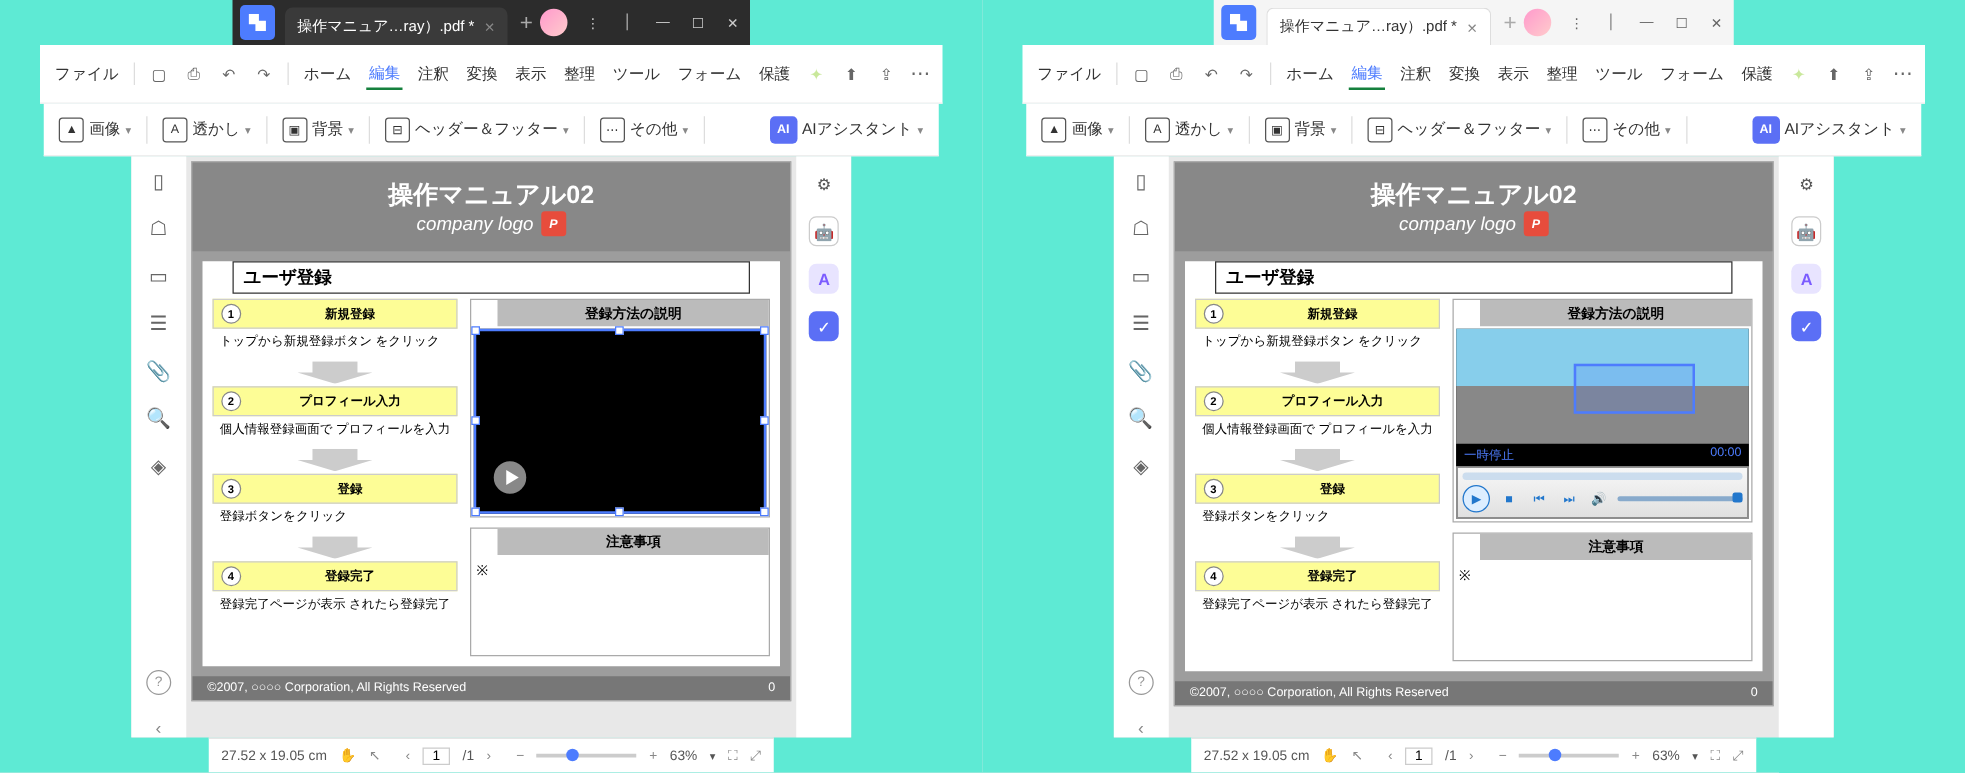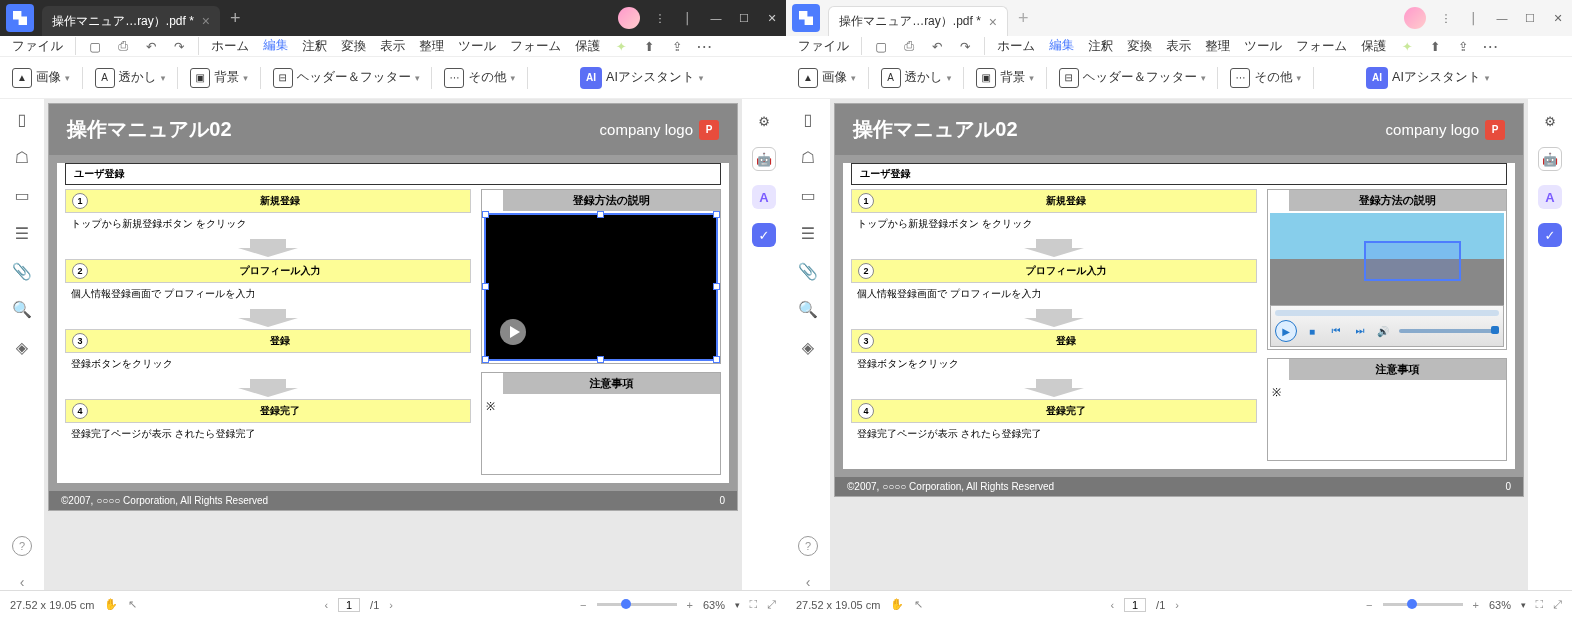--- a/index.html
+++ b/index.html
@@ -1,55 +1,55 @@
 <!DOCTYPE html>
 <html><head>
 <meta charset="utf-8">
 <style>
 * { margin: 0; padding: 0; box-sizing: border-box; font-family: "Segoe UI", Meiryo, sans-serif; }
 body { background: #e8e8e8; width: 1572px; height: 618px; display: flex; overflow: hidden; }
-.app { width: 786px; height: 618px; display: flex; flex-direction: column; background: #5eead4; }
+.app { width: 786px; height: 618px; display: flex; flex-direction: column; background: #5eead4; align-items: center; }
 .app+.app { margin-left: 0; }
 .titlebar { height: 36px; background: #2c2c2c; display: flex; align-items: center; color: #fff; }
 .app.light .titlebar { background: #f5f5f5; color: #333; }
 .logo { width: 28px; height: 28px; background: #4d7cfe; border-radius: 4px; margin-left: 6px; display: flex; align-items: center; justify-content: center; }
 .logo::before { content: ""; width: 14px; height: 14px; background: #fff; clip-path: polygon(0 0, 60% 0, 60% 40%, 100% 40%, 100% 100%, 40% 100%, 40% 60%, 0 60%); }
 .tab { margin-left: 8px; height: 30px; background: #3a3a3a; border-radius: 6px 6px 0 0; display: flex; align-items: center; padding: 0 10px; font-size: 12px; gap: 8px; align-self: flex-end; }
 .app.light .tab { background: #fff; border: 1px solid #ddd; border-bottom: none; }
 .tab .x { font-size: 14px; color: #888; cursor: pointer; }
 .newtab { margin-left: 10px; font-size: 18px; color: #aaa; cursor: pointer; }
 .titlespacer { flex: 1; }
 .avatar { width: 22px; height: 22px; border-radius: 50%; background: linear-gradient(135deg,#f9c,#fcc); margin: 0 6px; }
 .winbtn { width: 28px; height: 28px; display: flex; align-items: center; justify-content: center; color: #ccc; font-size: 11px; cursor: pointer; }
 .app.light .winbtn { color: #666; }
-.menubar { height: 21px; background: #fff; display: flex; align-items: center; padding: 0 10px; gap: 10px; font-size: 12.5px; border-bottom: 1px solid #eee; }
+.menubar { height: 47px; background: #fff; display: flex; align-items: center; padding: 0 10px; gap: 10px; font-size: 12.5px; border-bottom: 1px solid #eee; }
 .menubar .icon { width: 18px; height: 18px; color: #666; display: flex; align-items: center; justify-content: center; cursor: pointer; }
 .menubar .sep { width: 1px; height: 18px; background: #ddd; }
 .menubar .mi { cursor: pointer; color: #333; padding: 3px 2px; }
 .menubar .mi.active { color: #4d7cfe; border-bottom: 2px solid #15803d; }
 .menubar .dots { font-size: 16px; color: #666; cursor: pointer; }
 .toolbar { height: 42px; background: #fff; display: flex; align-items: center; padding: 0 8px; gap: 8px; font-size: 12.5px; border-bottom: 1px solid #eee; }
 .toolbar .tbtn { display: flex; align-items: center; gap: 4px; cursor: pointer; color: #333; padding: 4px; }
 .toolbar .ticon { width: 20px; height: 20px; border: 1.5px solid #555; border-radius: 3px; display: flex; align-items: center; justify-content: center; font-size: 10px; }
 .toolbar .chev { font-size: 9px; color: #888; }
 .toolbar .sep { width: 1px; height: 22px; background: #ddd; }
 .toolbar .aibtn { background: #5b6ff5; color: #fff; width: 22px; height: 22px; border-radius: 4px; display: flex; align-items: center; justify-content: center; font-size: 10px; font-weight: bold; margin-left: 40px; }
 .workspace { flex: 1; display: flex; background: #e8e8e8; overflow: hidden; }
 .leftbar { width: 44px; background: #fff; display: flex; flex-direction: column; align-items: center; padding-top: 10px; gap: 18px; }
 .leftbar .lbtn { width: 20px; height: 20px; color: #666; cursor: pointer; display: flex; align-items: center; justify-content: center; }
 .leftbar .spacer { flex: 1; }
 .leftbar .help { width: 20px; height: 20px; border: 1.5px solid #999; border-radius: 50%; display: flex; align-items: center; justify-content: center; font-size: 11px; color: #999; }
 .leftbar .chevl { font-size: 14px; color: #888; }
 .docarea { flex: 1; padding: 4px; overflow: auto; }
 .page { background: #9d9d9d; border: 1px solid #aaa; padding: 0; }
-.page-head { background: #888; color: #fff; padding: 12px 18px; display: flex; align-items: center; justify-content: space-between; }
+.page-head { background: #888; color: #fff; padding: 12px 18px; display: flex; align-items: center; justify-content: space-between; flex-direction: column; }
 .page-head h1 { font-size: 20px; font-weight: bold; }
-.page-head .company { display: flex; align-items: center; gap: 6px; font-size: 15px; }
+.page-head .company { display: flex; align-items: center; gap: 6px; font-size: 15px; font-style: italic; }
 .page-head .plogo { width: 20px; height: 20px; background: #e74c3c; border-radius: 3px; display: flex; align-items: center; justify-content: center; font-size: 10px; font-weight: bold; }
-.section-title { border: 1px solid #333; padding: 3px 8px; font-size: 10px; font-weight: bold; margin: 4px 8px; }
+.section-title { border: 1px solid #333; padding: 3px 8px; font-size: 14px; font-weight: bold; margin: 4px 24px; }
 .cols { display: flex; gap: 10px; padding: 0 8px; }
 .left-col { flex: 1; }
 .right-col { width: 240px; }
 .step { margin-bottom: 4px; }
 .step-head { background: #fdfd96; display: flex; align-items: center; padding: 3px 6px; border: 1px solid #ccc; }
 .step-num { width: 16px; height: 16px; background: #fff; border: 1px solid #888; border-radius: 50%; display: flex; align-items: center; justify-content: center; font-size: 9px; font-weight: bold; margin-right: 8px; }
 .step-title { font-size: 10px; font-weight: bold; flex: 1; text-align: center; }
 .step-body { font-size: 10px; padding: 4px 6px; line-height: 1.4; }
 .arrow { width: 60px; height: 18px; margin: 2px auto; background: #ccc; clip-path: polygon(20% 0, 80% 0, 80% 50%, 100% 50%, 50% 100%, 0 50%, 20% 50%); }
 .panel { border: 1px solid #aaa; margin-bottom: 8px; }
@@ -426,20 +426,24 @@
                 <div class="step-body">登録完了ページが表示
 されたら登録完了</div>
               </div>
             </div>
             <div class="right-col">
               <div class="panel">
                 <div class="panel-head">登録方法の説明</div>
                 <div class="panel-body">
                   <div class="video-player">
                     <div class="video-frame"></div>
+                    <div class="video-status">
+                      <span>一時停止</span>
+                      <span>00:00</span>
+                    </div>
                     <div class="video-controls">
                       <div class="seek"></div>
                       <div class="ctrlrow">
                         <div class="ctrlbtn big">▶</div>
                         <div class="ctrlbtn">■</div>
                         <div class="ctrlbtn">⏮</div>
                         <div class="ctrlbtn">⏭</div>
                         <div class="ctrlbtn">🔊</div>
                         <div class="vol"></div>
                       </div>

